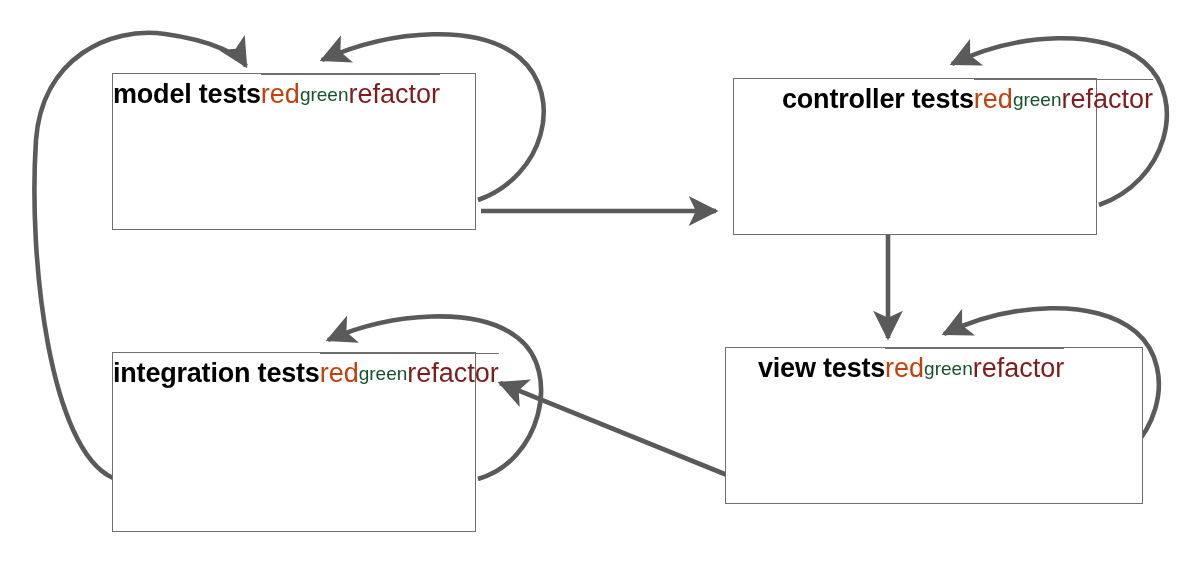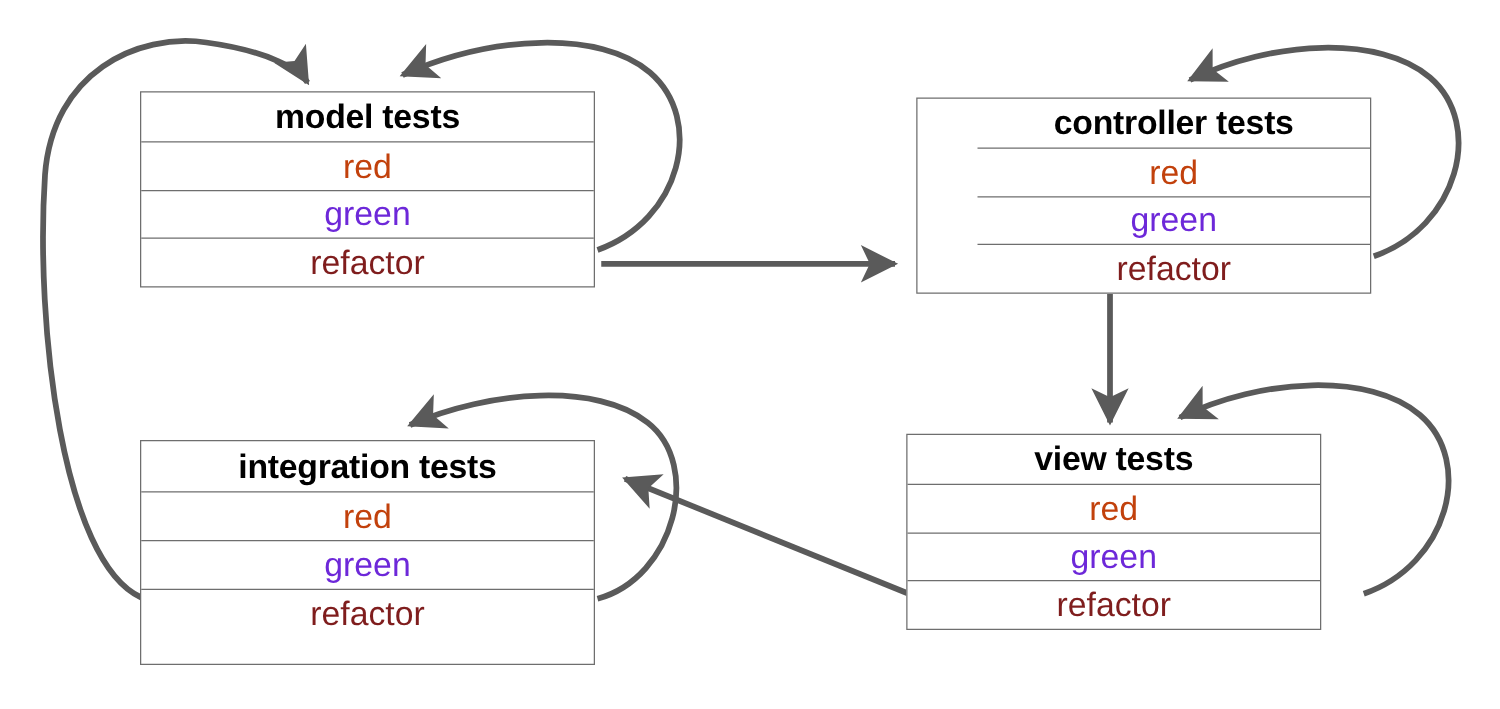--- a/index.html
+++ b/index.html
@@ -27,21 +27,21 @@
     height: 567px;
     z-index: 1;
   }
   .node {
     position: absolute;
     z-index: 2;
     background: #ffffff;
     border: 1.6px solid #6e6e6e;
     box-sizing: border-box;
     display: flex;
-    flex-direction: column;
+    flex-direction: row;
   }
   .node .row {
     box-sizing: border-box;
     display: flex;
     align-items: center;
     justify-content: center;
     border-top: 1.6px solid #6e6e6e;
     line-height: 1;
     white-space: nowrap;
   }
@@ -52,22 +52,22 @@
     font-weight: bold;
     font-size: 27px;
     color: #000000;
     letter-spacing: -0.2px;
   }
   .row-red {
     font-size: 27px;
     color: #c2410c;
   }
   .row-green {
-    font-size: 27px;
-    color: #6d28d9;
+    font-size: 19px;
+    color: #14532d;
   }
   .row-refactor {
     font-size: 27px;
     color: #7f1d1d;
   }
   
   .h-head { height: 40px; }
   .h-cell { height: 39px; }
 </style>
 </head>
@@ -141,21 +141,21 @@
       <span class="row-red">red</span>
     </div>
     <div class="row h-cell">
       <span class="row-green">green</span>
     </div>
     <div class="row h-cell">
       <span class="row-refactor">refactor</span>
     </div>
   </div>
 
-  <div class="node" style="left:725px; top:347px; width:332px; height:157px;">
+  <div class="node" style="left:725px; top:347px; width:418px; height:157px;padding-left:32px;">
     <div class="row first h-head">
       <span class="row-title">view tests</span>
     </div>
     <div class="row h-cell">
       <span class="row-red">red</span>
     </div>
     <div class="row h-cell">
       <span class="row-green">green</span>
     </div>
     <div class="row h-cell">

